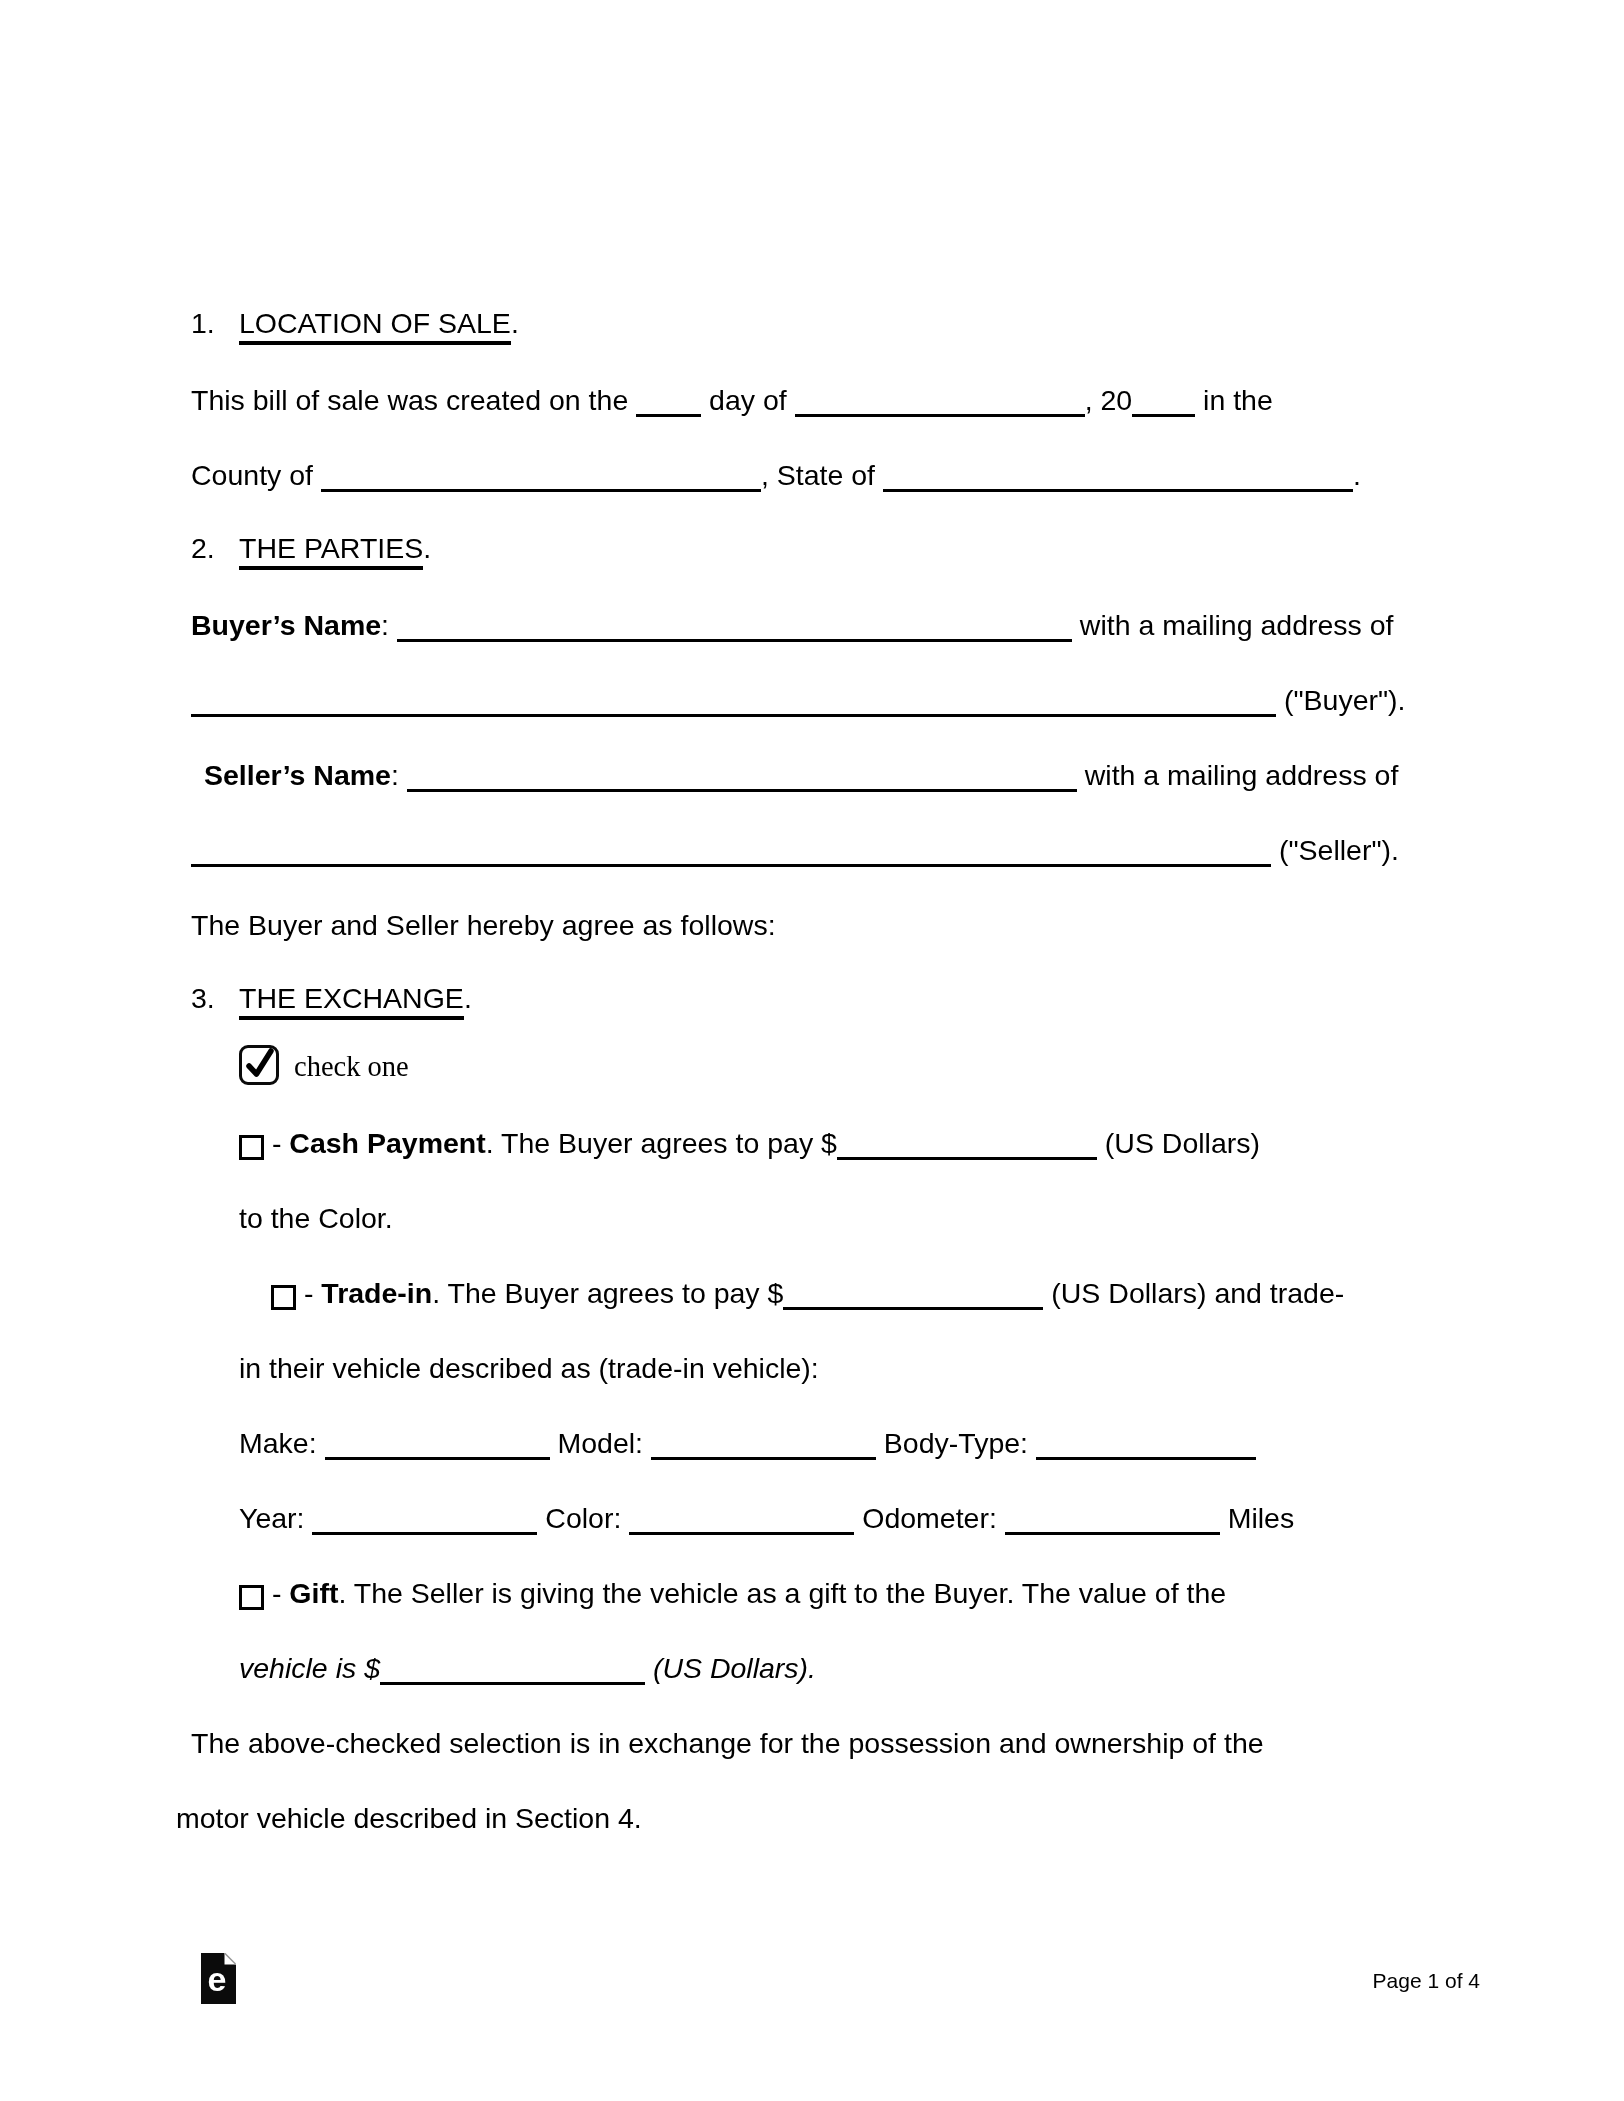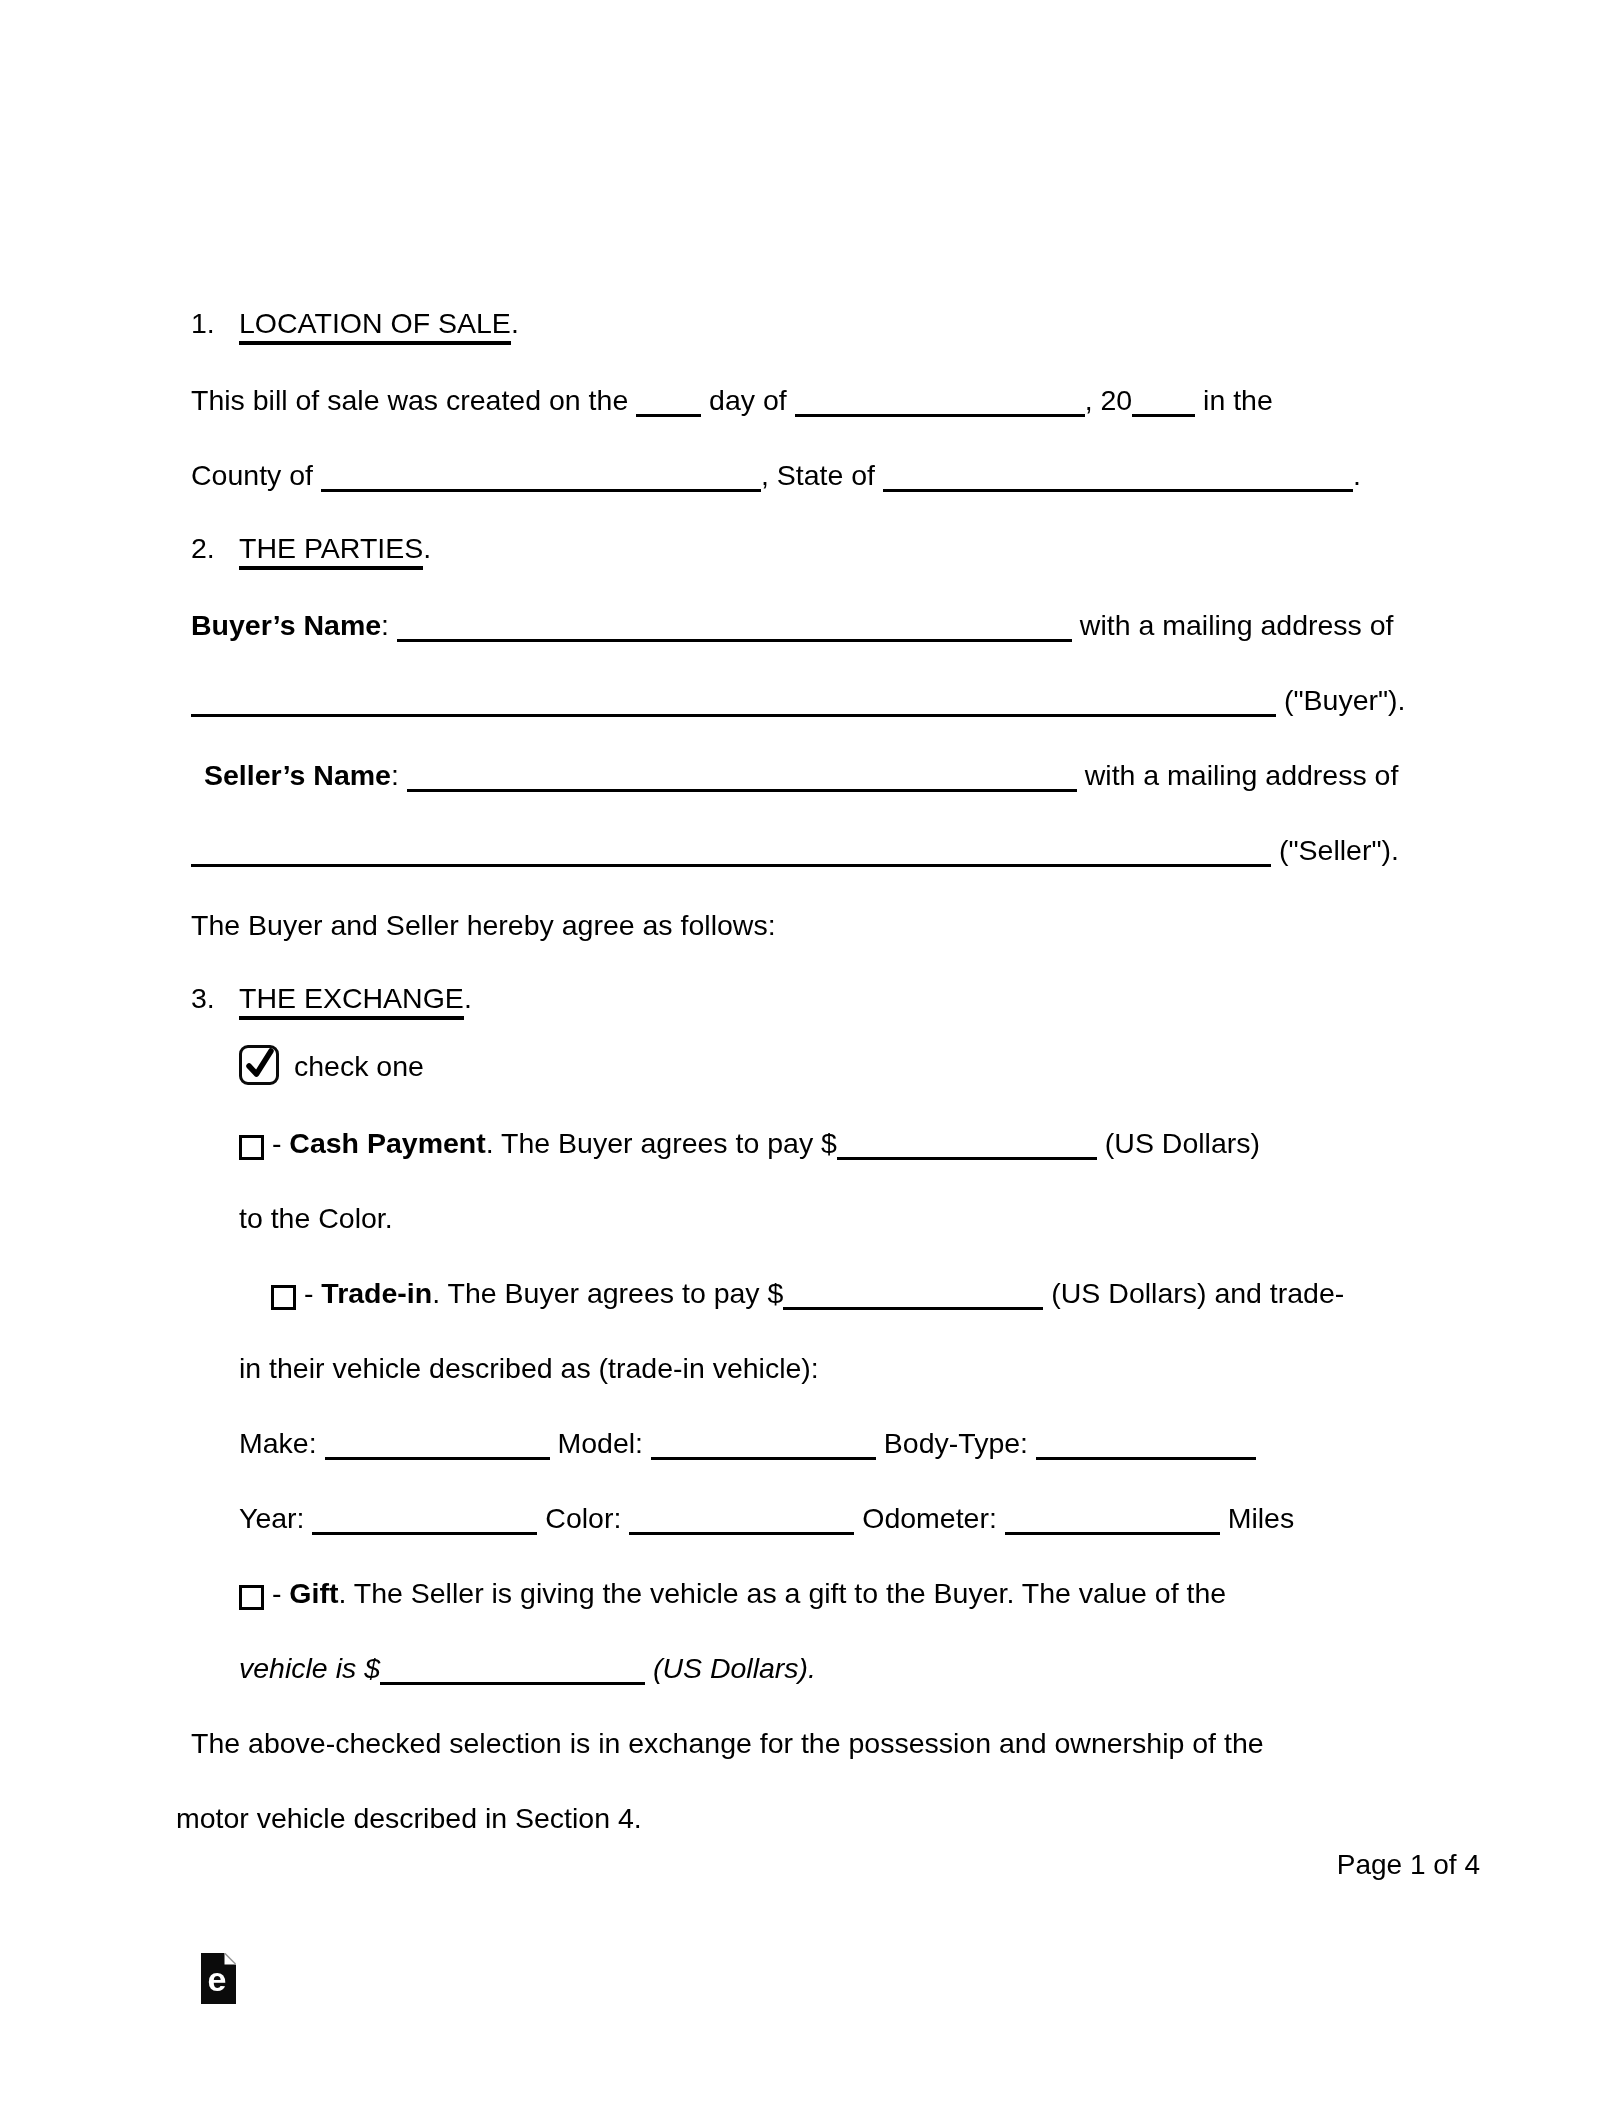--- a/index.html
+++ b/index.html
@@ -52,22 +52,22 @@
     box-sizing:border-box;
     vertical-align:-9px;
     margin-right:15px;
     position:relative;
     background:#fff;
   }
   .seg-cb svg { position:absolute; left:0; top:0; overflow:visible; }
   .footer-logo { position:absolute; left:201px; top:1953px; width:35px; height:51px; }
   .footer-page {
     position:absolute;
-    top:1850px; right:144px;
-    font-size:28px;
+    top:1966px; right:144px;
+    font-size:21px;
     line-height:30px;
     text-align:right;
   }
 </style>
 </head>
 <body>
 
 <div class="page">
 
 
@@ -75,21 +75,21 @@
       <div class="line" style="top: 303px; left: 191px;"><span class="seg-num">1.</span><span class="seg-u">LOCATION OF SALE</span><span class="seg-t">.</span></div>
       <div class="line" style="top: 380px; left: 191px;"><span class="seg-t">This bill of sale was created on the </span><span class="seg-blank" style="width: 65px;"></span><span class="seg-t"> day of </span><span class="seg-blank" style="width: 290px;"></span><span class="seg-t">, 20</span><span class="seg-blank" style="width: 63px;"></span><span class="seg-t"> in the</span></div>
       <div class="line" style="top: 455px; left: 191px;"><span class="seg-t">County of </span><span class="seg-blank" style="width: 440px;"></span><span class="seg-t">, State of </span><span class="seg-blank" style="width: 470px;"></span><span class="seg-t">.</span></div>
       <div class="line" style="top: 528px; left: 191px;"><span class="seg-num">2.</span><span class="seg-u">THE PARTIES</span><span class="seg-t">.</span></div>
       <div class="line" style="top: 605px; left: 191px;"><span class="seg-b">Buyer’s Name</span><span class="seg-t">: </span><span class="seg-blank" style="width: 675px;"></span><span class="seg-t"> with a mailing address of</span></div>
       <div class="line" style="top: 680px; left: 191px;"><span class="seg-blank" style="width: 1085px;"></span><span class="seg-t"> ("Buyer").</span></div>
       <div class="line" style="top: 755px; left: 191px; margin-left: 13px;"><span class="seg-b">Seller’s Name</span><span class="seg-t">: </span><span class="seg-blank" style="width: 670px;"></span><span class="seg-t"> with a mailing address of</span></div>
       <div class="line" style="top: 830px; left: 191px;"><span class="seg-blank" style="width: 1080px;"></span><span class="seg-t"> ("Seller").</span></div>
       <div class="line" style="top: 905px; left: 191px;"><span class="seg-t">The Buyer and Seller hereby agree as follows:</span></div>
       <div class="line" style="top: 978px; left: 191px;"><span class="seg-num">3.</span><span class="seg-u">THE EXCHANGE</span><span class="seg-t">.</span></div>
-      <div class="line" style="top: 1045px; left: 239px;"><span class="seg-cb"><svg width="33" height="33" viewBox="0 0 33 33">
+      <div class="line" style="top: 1045px; left: 239px; font-family: Liberation Serif, serif;"><span class="seg-cb"><svg width="33" height="33" viewBox="0 0 33 33">
             <path d="M7 18 L14.5 26 L29 3" fill="none" stroke="#000" stroke-width="5.5" stroke-linecap="round" stroke-linejoin="round"></path>
           </svg></span><span class="seg-t">check one</span></div>
       <div class="line" style="top: 1123px; left: 239px;"><span class="seg-cb-sm"></span><span class="seg-t"> - </span><span class="seg-b">Cash Payment</span><span class="seg-t">. The Buyer agrees to pay $</span><span class="seg-blank" style="width: 260px;"></span><span class="seg-t"> (US Dollars)</span></div>
       <div class="line" style="top: 1198px; left: 239px;"><span class="seg-t">to the Color.</span></div>
       <div class="line" style="top: 1273px; left: 239px; padding-left: 32px;"><span class="seg-cb-sm"></span><span class="seg-t"> - </span><span class="seg-b">Trade-in</span><span class="seg-t">. The Buyer agrees to pay $</span><span class="seg-blank" style="width: 260px;"></span><span class="seg-t"> (US Dollars) and trade-</span></div>
       <div class="line" style="top: 1348px; left: 239px;"><span class="seg-t">in their vehicle described as (trade-in vehicle):</span></div>
       <div class="line" style="top: 1423px; left: 239px;"><span class="seg-t">Make: </span><span class="seg-blank" style="width: 225px;"></span><span class="seg-t"> Model: </span><span class="seg-blank" style="width: 225px;"></span><span class="seg-t"> Body-Type: </span><span class="seg-blank" style="width: 220px;"></span></div>
       <div class="line" style="top: 1498px; left: 239px;"><span class="seg-t">Year: </span><span class="seg-blank" style="width: 225px;"></span><span class="seg-t"> Color: </span><span class="seg-blank" style="width: 225px;"></span><span class="seg-t"> Odometer: </span><span class="seg-blank" style="width: 215px;"></span><span class="seg-t"> Miles</span></div>
       <div class="line" style="top: 1573px; left: 239px; text-align: right;"><span class="seg-cb-sm"></span><span class="seg-t"> - </span><span class="seg-b">Gift</span><span class="seg-t">. The Seller is giving the vehicle as a gift to the Buyer. The value of the</span></div>
       <div class="line" style="top: 1648px; left: 239px; font-style: italic;"><span class="seg-t">vehicle is $</span><span class="seg-blank" style="width: 265px;"></span><span class="seg-t"> (US Dollars).</span></div>

